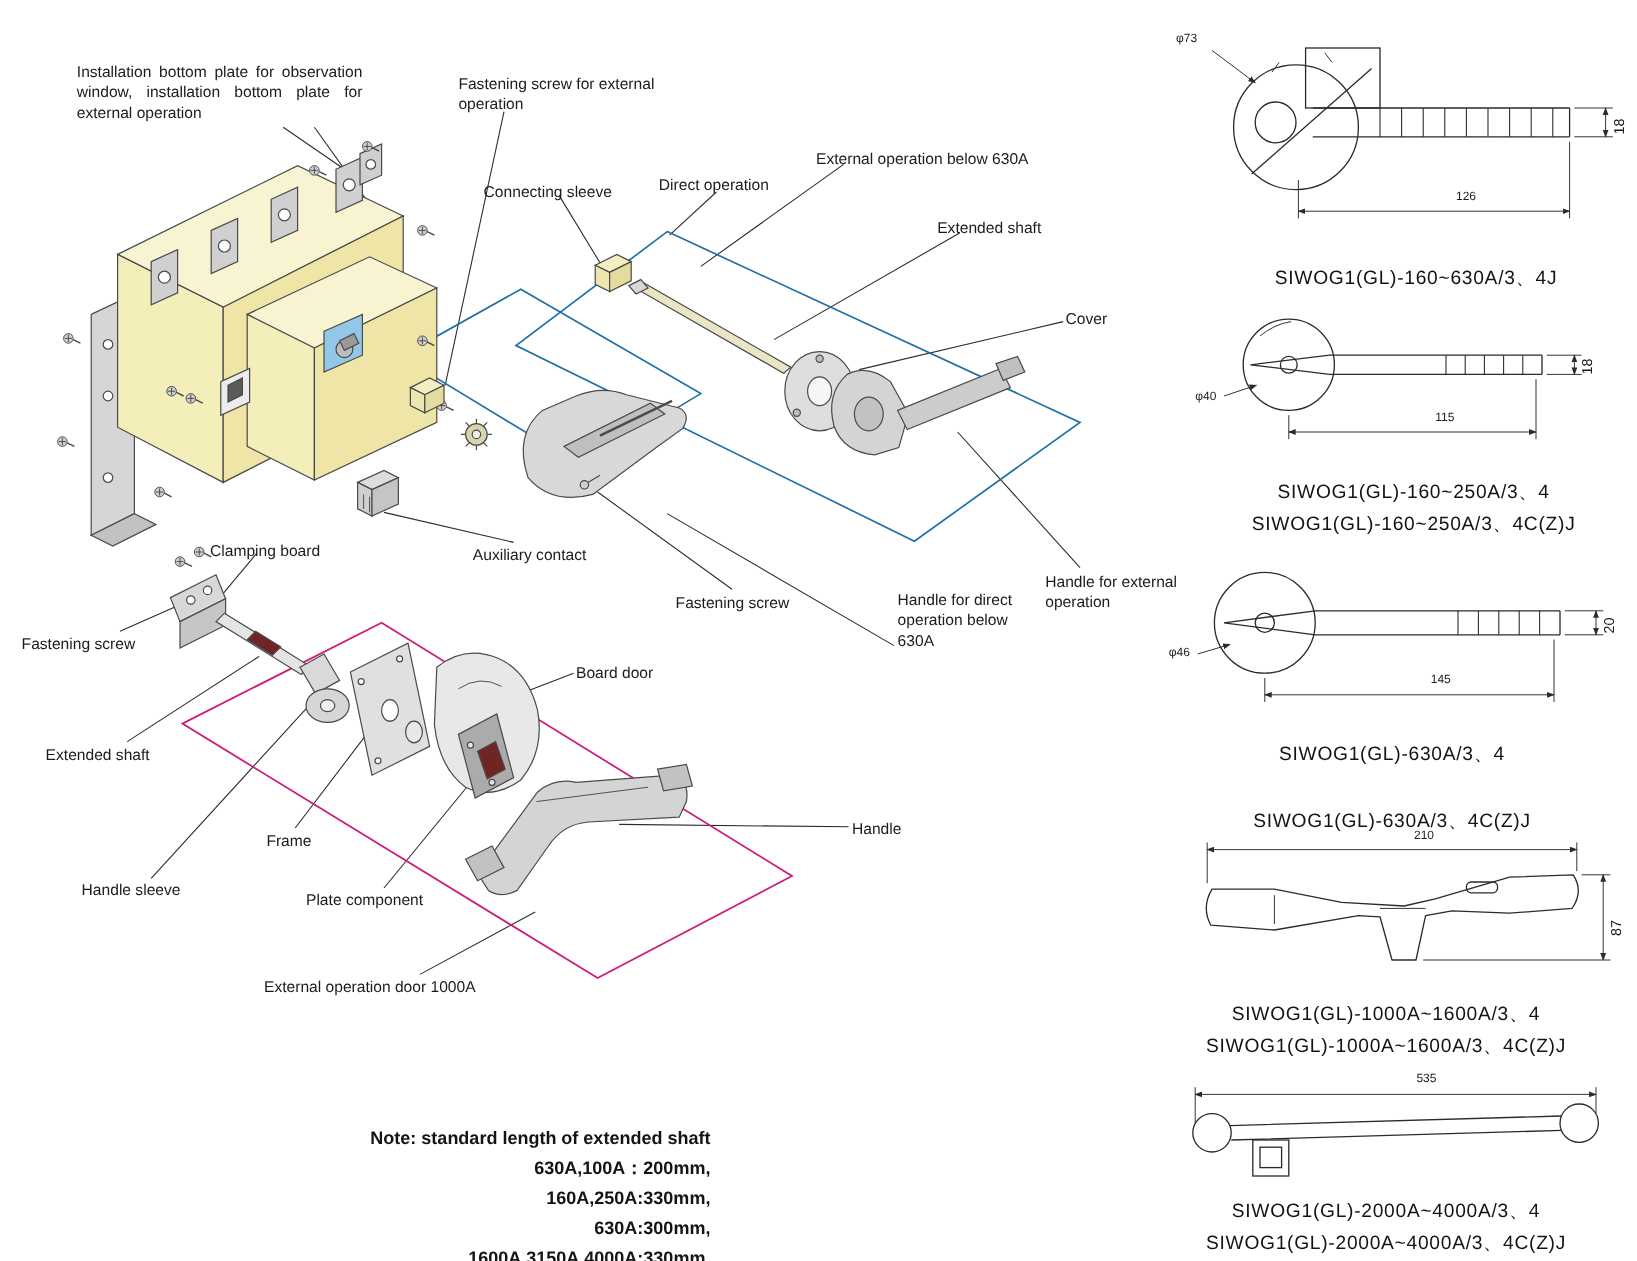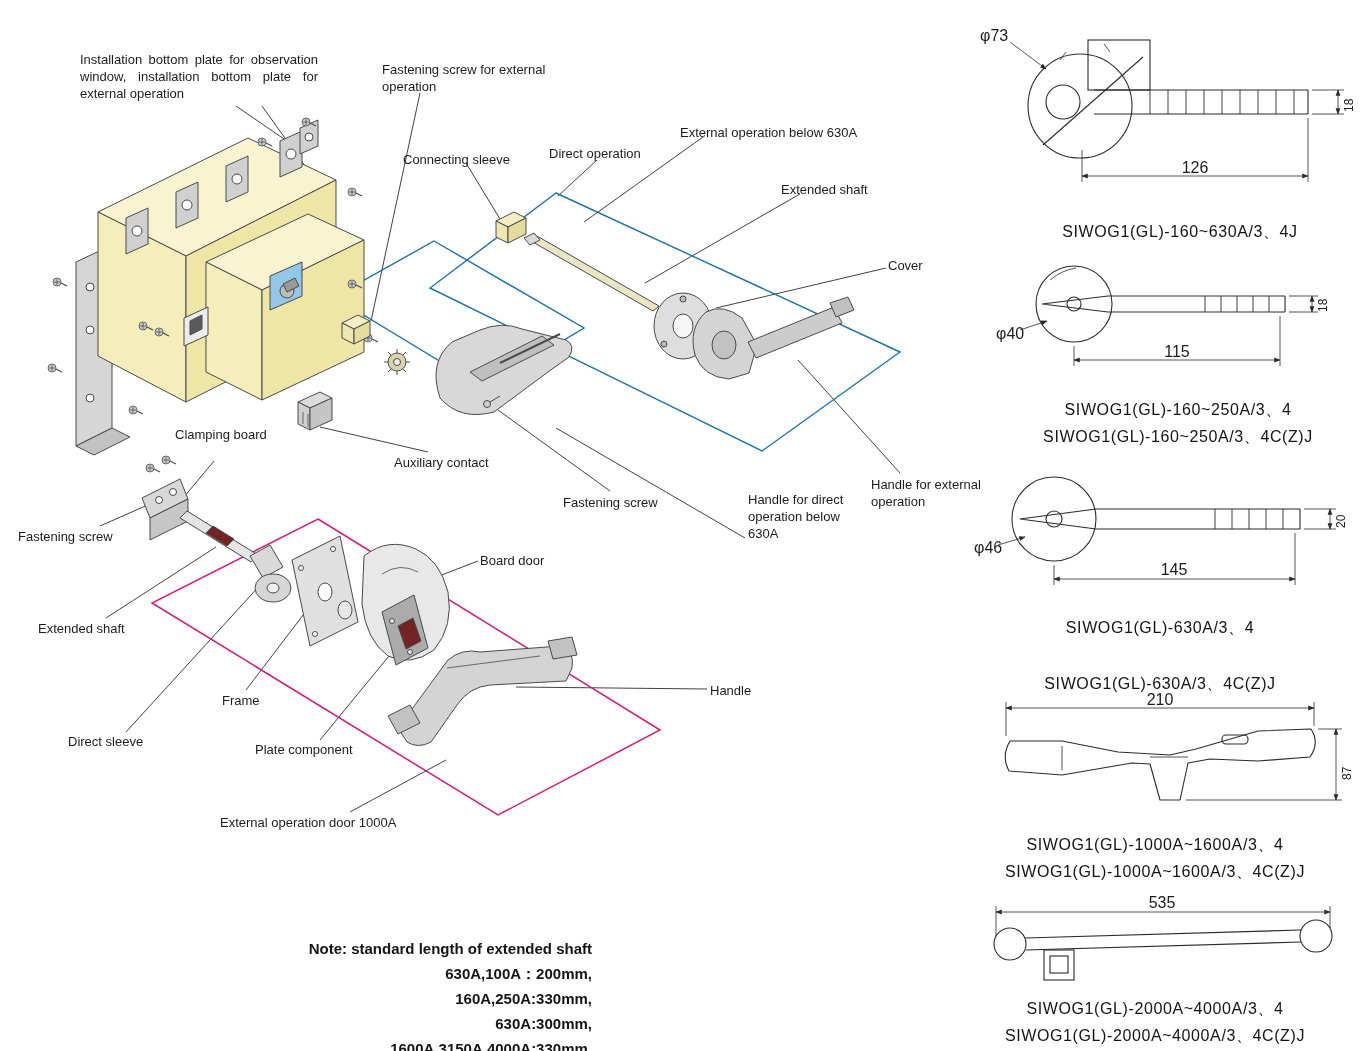--- a/index.html
+++ b/index.html
@@ -2,21 +2,21 @@
 <html><head>
 <meta charset="utf-8">
 <style>
   html,body{margin:0;padding:0;background:#ffffff;}
   #canvas{position:relative;width:1364px;height:1051px;background:#ffffff;
           font-family:"Liberation Sans",sans-serif;color:#1c1c1c;overflow:hidden;}
   #art{position:absolute;left:0;top:0;}
   .callout{position:absolute;font-size:13px;line-height:1.32;color:#1c1c1c;}
   .just{text-align:justify;}
   .model{position:absolute;font-size:16px;letter-spacing:.6px;text-align:center;white-space:nowrap;color:#141414;}
-  .dim{position:absolute;font-size:16px;text-align:center;white-space:nowrap;}
+  .dim{position:absolute;font-size:10px;text-align:right;white-space:nowrap;}
   .dimv{position:absolute;font-size:12px;white-space:nowrap;transform:rotate(-90deg);transform-origin:0 0;}
   .note{position:absolute;left:298px;top:936px;width:294px;font-size:15px;line-height:25px;text-align:right;color:#141414;font-weight:bold;}
 </style>
 </head>
 <body>
 
 <div id="canvas">
 
   <svg id="art" width="1364" height="1051" viewBox="0 0 1364 1051">
     <defs>
@@ -232,36 +232,36 @@
       <path d="M1025,938 L1301,930 M1026,950 L1301,942"></path>
       <rect x="1044" y="950" width="30" height="30"></rect>
       <rect x="1050" y="956" width="18" height="17"></rect>
     </g>
     <g stroke="#2b2b2b" stroke-width="0.8" fill="none">
       <path d="M996,936 L996,906 M1330,928 L1330,906"></path>
       <path d="M996,912 L1330,912" marker-start="url(#arr)" marker-end="url(#arr)"></path>
     </g>
   </svg>
 
-  <div class="callout just" style="left:80px;top:51px;width:238px">Installation bottom plate for observation window, installation bottom plate for external operation</div>
+  <div class="callout just" style="left:64px;top:51px;width:238px">Installation bottom plate for observation window, installation bottom plate for external operation</div>
   <div class="callout" style="left:382px;top:61px;width:190px">Fastening screw for external operation</div>
   <div class="callout" style="left:403px;top:151px;width:140px">Connecting sleeve</div>
   <div class="callout" style="left:549px;top:145px;width:120px">Direct operation</div>
   <div class="callout" style="left:680px;top:124px;width:220px">External operation below 630A</div>
   <div class="callout" style="left:781px;top:181px;width:110px">Extended shaft</div>
   <div class="callout" style="left:888px;top:257px;width:60px">Cover</div>
   <div class="callout" style="left:394px;top:454px;width:130px">Auxiliary contact</div>
   <div class="callout" style="left:563px;top:494px;width:130px">Fastening screw</div>
   <div class="callout" style="left:871px;top:476px;width:125px">Handle for external operation</div>
   <div class="callout" style="left:748px;top:491px;width:104px">Handle for direct operation below 630A</div>
-  <div class="callout" style="left:175px;top:426px;width:120px">Clamping board</div>
+  <div class="callout" style="left:175px;top:450px;width:120px">Clamping board</div>
   <div class="callout" style="left:18px;top:528px;width:120px">Fastening screw</div>
   <div class="callout" style="left:38px;top:620px;width:110px">Extended shaft</div>
   <div class="callout" style="left:222px;top:692px;width:60px">Frame</div>
-  <div class="callout" style="left:68px;top:733px;width:95px">Direct sleeve</div>
+  <div class="callout" style="left:68px;top:733px;width:95px">Handle sleeve</div>
   <div class="callout" style="left:255px;top:741px;width:130px">Plate component</div>
   <div class="callout" style="left:480px;top:552px;width:90px">Board door</div>
   <div class="callout" style="left:710px;top:682px;width:60px">Handle</div>
   <div class="callout" style="left:220px;top:814px;width:220px">External operation door 1000A</div>
 
   <div class="note">
     <div>Note: standard length of extended shaft</div>
     <div>630A,100A：200mm,</div>
     <div>160A,250A:330mm,</div>
     <div>630A:300mm,</div>

